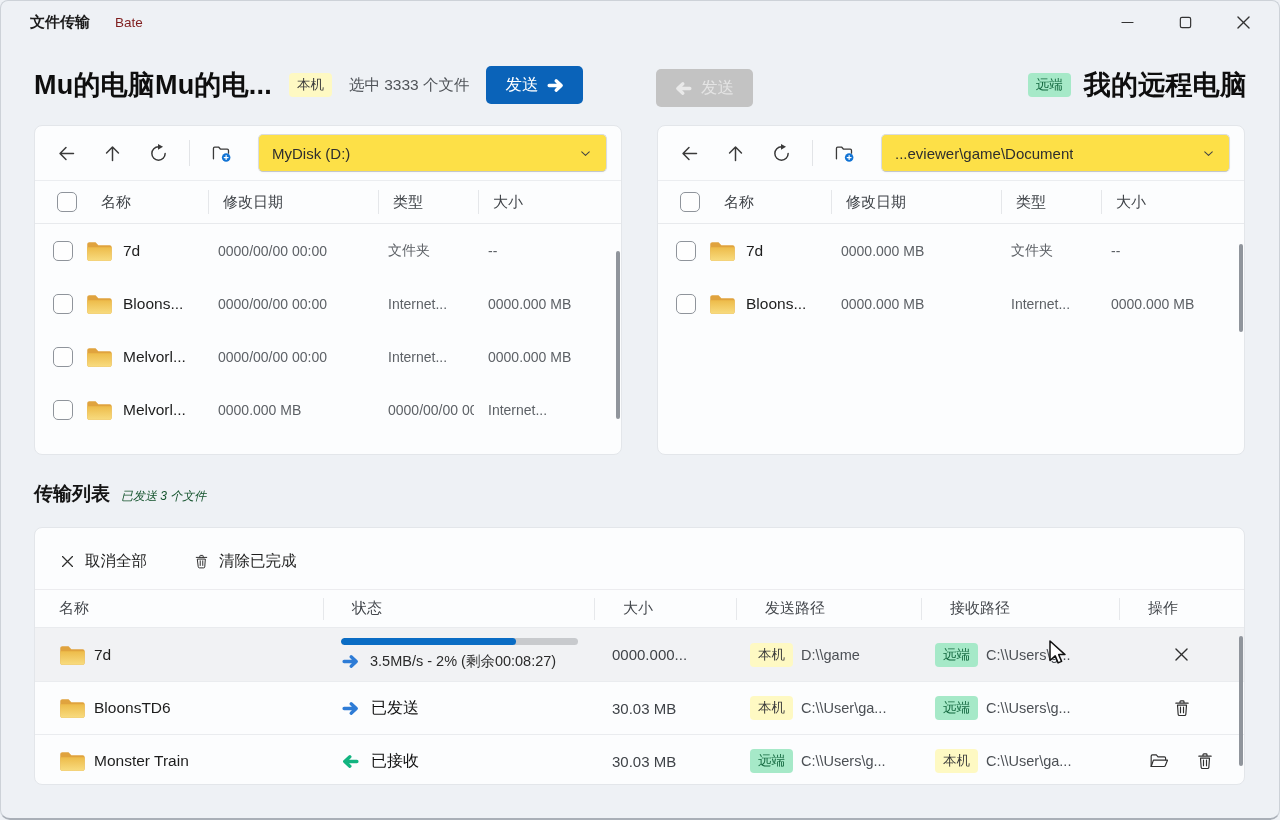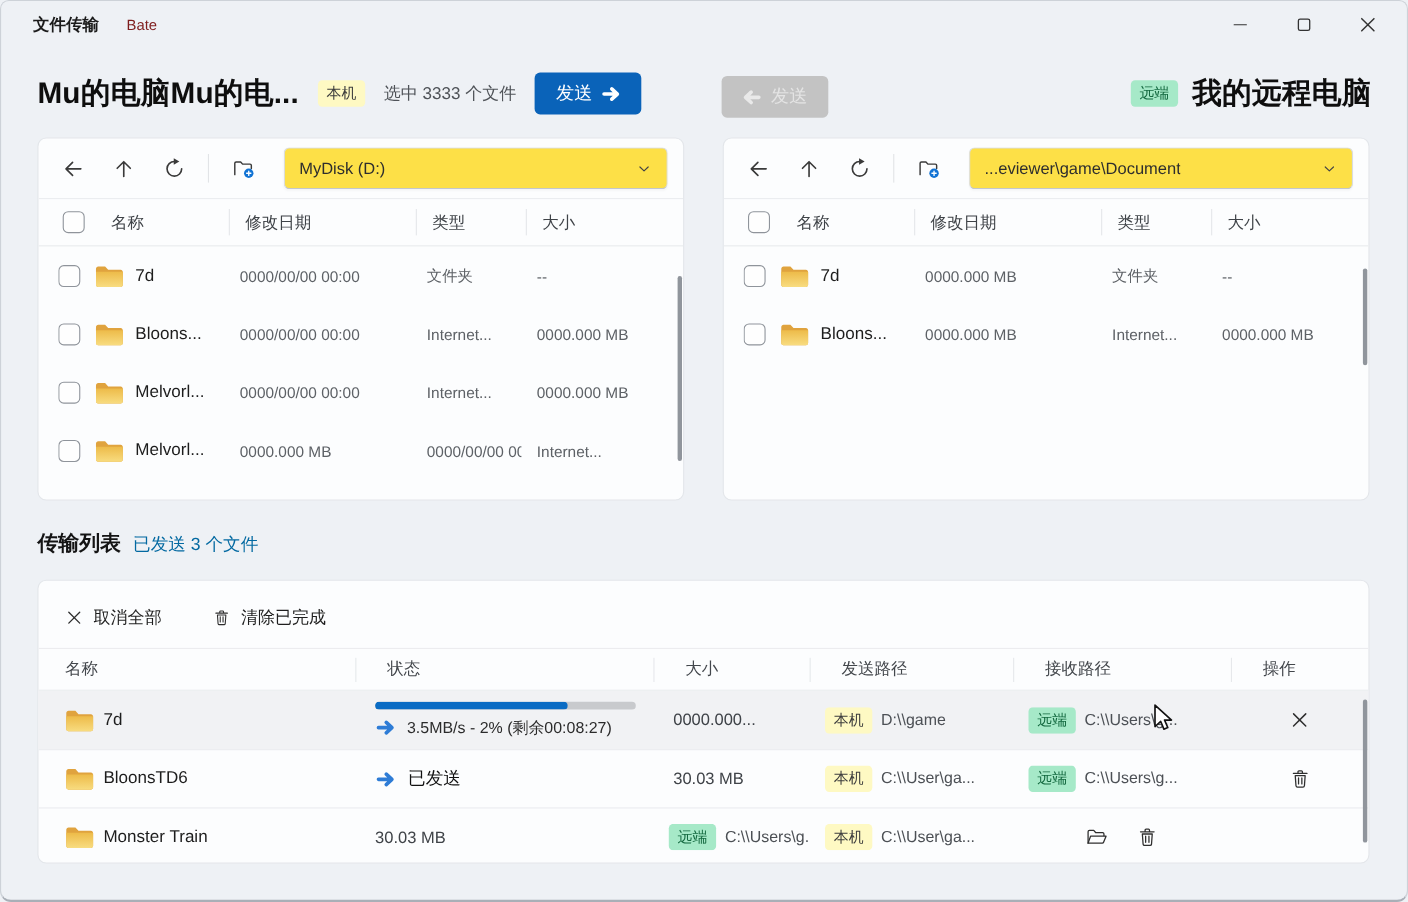--- a/index.html
+++ b/index.html
@@ -64,21 +64,21 @@
   .file-name { font-size:15.5px; color:#1d1d1d; margin-left:-3px; white-space:nowrap; overflow:hidden; }
   .fcell { font-size:14px; color:#5d6166; padding-left:14px; white-space:nowrap; overflow:hidden; }
   .checkbox { width:20px; height:20px; flex:0 0 20px; border:1.5px solid #8f949b; border-radius:5px; background:#fefefe; }
   .folder-ico { width:27px; height:22px; flex:0 0 27px; }
 
   .scroll-thumb { position:absolute; width:4px; background:#90959c; border-radius:3px; }
 
   
   .transfer-title { position:absolute; left:34px; top:481px; display:flex; align-items:baseline; gap:11px; }
   .transfer-title .t1 { font-size:19px; font-weight:bold; color:#141414; }
-  .transfer-title .t2 { font-size:16px; color:#0369a1; }
+  .transfer-title .t2 { font-size:12px; color:#14532d;font-style:italic; }
 
   .panel-transfer { left:34px; top:527px; width:1211px; height:258px; }
   .t-actions { height:61px; display:flex; align-items:center; gap:46px; padding:6px 0 0 24px; }
   .t-action { display:flex; align-items:center; gap:9px; font-size:15.5px; color:#1f1f1f; }
   .t-action svg { width:17px; height:17px; color:#2e2e2e; }
 
   .tgrid { display:grid; grid-template-columns:288px 271px 142px 185px 198px 1fr; align-items:center; }
   .tgrid-header { height:39px; border-top:1px solid #ececef; border-bottom:1px solid #e9ebee; }
   .th-cell { font-size:15px; color:#43474c; padding-left:24px; }
   .th-bordered { border-left:1px solid #e6e8eb; padding-left:28px; height:22px; display:flex; align-items:center; }
@@ -466,20 +466,26 @@
     </div>
   </div>
 
   <div class="tgrid trow">
     <div class="t-name">
       <svg class="folder-ico">
           <use href="#sym-folder"></use>
         </svg>
       <span>Monster Train</span>
     </div>
+    <div class="status-simple">
+      <svg class="arrow-ico arrow-recv">
+          <use href="#sym-arrow-solid"></use>
+        </svg>
+      <span class="stext">已接收</span>
+    </div>
     <div class="t-size">30.03 MB</div>
     <div class="t-path">
       <span class="badge badge-remote">远端</span>
       <span class="ptext">C:\\Users\g...</span>
     </div>
     <div class="t-path">
       <span class="badge badge-local">本机</span>
       <span class="ptext">C:\\User\ga...</span>
     </div>
     <div class="t-ops">

